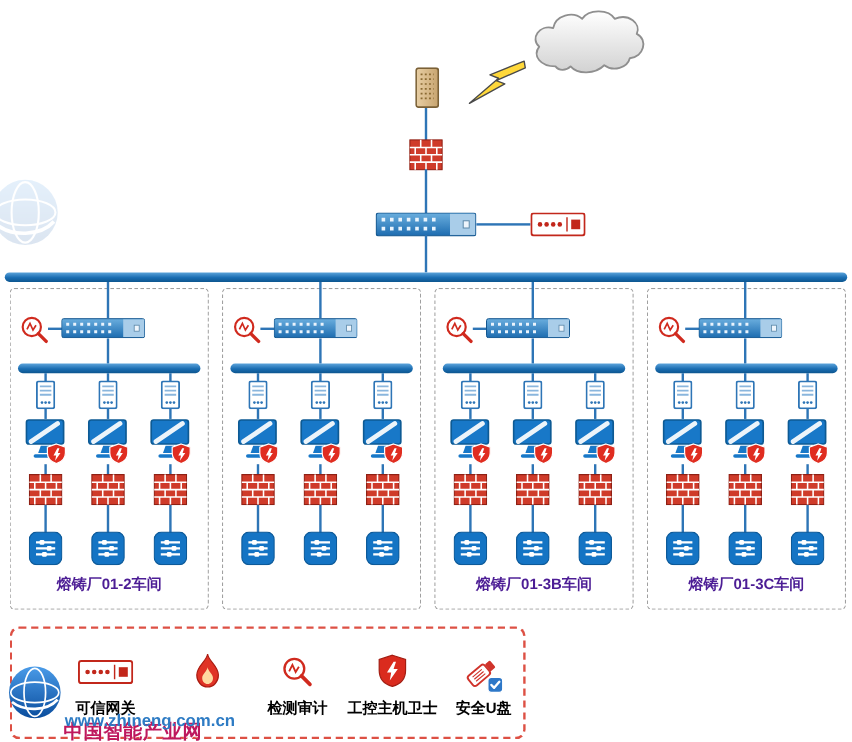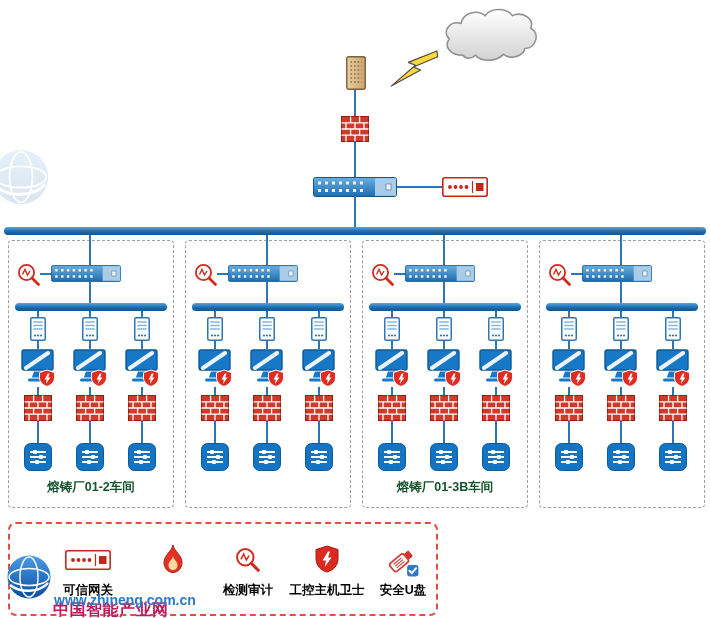--- a/index.html
+++ b/index.html
@@ -4,21 +4,21 @@
 <style>
   html,body{margin:0;padding:0;background:#fff}
   #canvas{position:relative;width:710px;height:618px;background:#fff;overflow:hidden;
           font-family:"Liberation Sans","DejaVu Sans",sans-serif}
   .vline{position:absolute;width:2px;background:#2e75b6}
   .hline{position:absolute;height:2px;background:#2e75b6}
   .bar{position:absolute;background:linear-gradient(180deg,#5ba3da 0%,#1a6db2 55%,#0d568f 100%);border-radius:4px}
   .icon{position:absolute;display:block}
   .section{position:absolute;top:240px;width:164px;height:266px;border:1px dashed #a0a0a0;border-radius:4px}
   .ws-label{position:absolute;top:238px;left:0;width:100%;text-align:center;
-            font-size:12.5px;font-weight:700;color:#14532d;white-space:nowrap}
+            font-size:12.5px;font-weight:700;color:#4c1d95;white-space:nowrap}
   .cloud-label{position:absolute;left:436px;top:27px;width:108px;text-align:center;
                color:#e8192c;font-weight:700;font-size:14px}
   .legend{position:absolute;left:8px;top:522px;width:426px;height:90px;
           border:2px dashed #dd5044;border-radius:8px}
   .legend-label{position:absolute;top:58px;transform:translateX(-50%);
                 font-size:12.5px;font-weight:700;color:#000;white-space:nowrap}
   .wm-name{position:absolute;left:53px;top:600px;font-size:16px;font-weight:700;
            color:#be185d;letter-spacing:.5px;text-shadow:0 1px 0 #fff}
   .wm-url{position:absolute;left:54px;top:592px;font-size:14px;font-weight:700;color:#2d7bc4}
   .ghost{position:absolute;left:-8px;top:148px;opacity:.14}
@@ -406,20 +406,21 @@
       <svg class="icon" style="left:116px;top:108px" width="34" height="38">
           <use href="#sym-monitor"></use>
         </svg>
       <svg class="icon" style="left:119px;top:154px" width="28" height="26">
           <use href="#sym-firewall"></use>
         </svg>
       <svg class="icon" style="left:119px;top:202px" width="28" height="28">
           <use href="#sym-controller"></use>
         </svg>
 
+      <span class="ws-label">熔铸厂01-3C车间</span>
     </div>
   </div>
 
   <div class="legend">
     <svg class="icon" style="left:55px;top:26px" width="46" height="20">
         <use href="#sym-reddevice"></use>
       </svg>
     <span class="legend-label" style="left:78px">可信网关</span>
 
     <svg class="icon" style="left:150px;top:20px" width="26" height="30">

